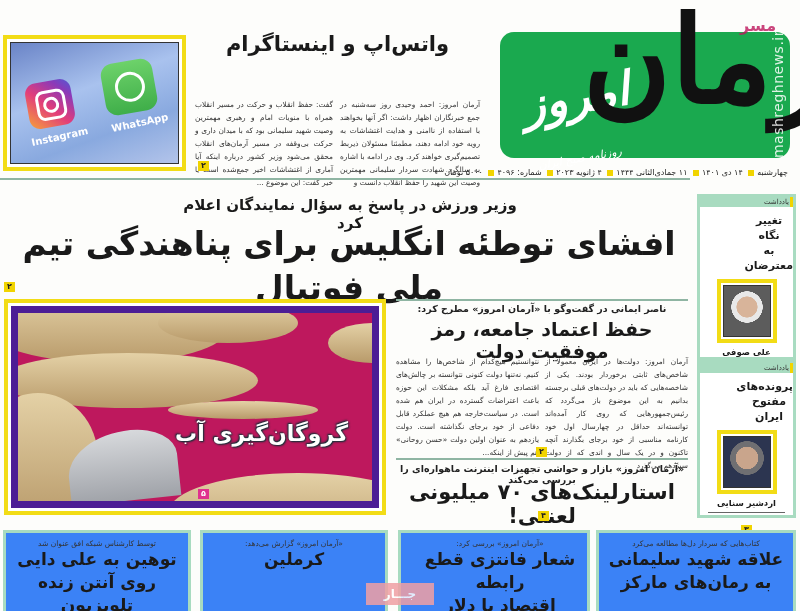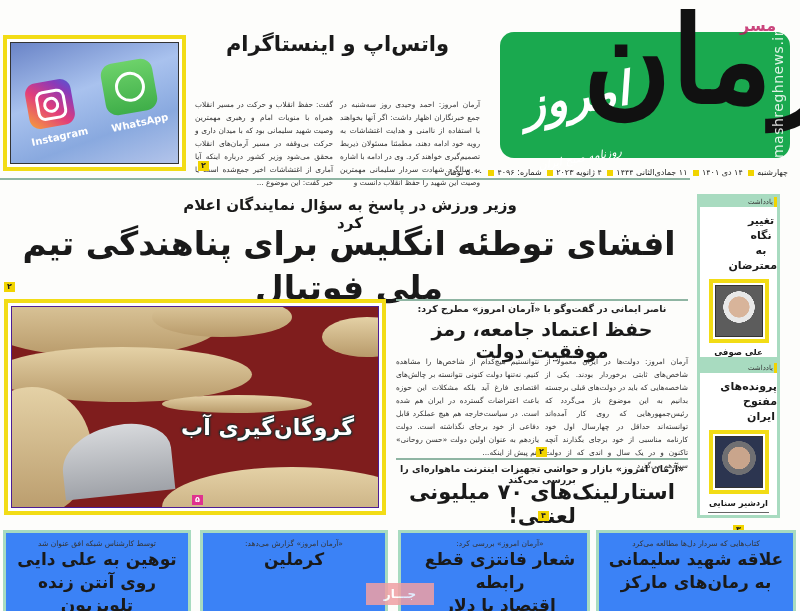--- a/index.html
+++ b/index.html
@@ -34,31 +34,31 @@
   .app-label { position: absolute; color: #fff; font-size: 10px; font-weight: bold; transform: rotate(-12deg); }
 
   .rule { position: absolute; height: 2px; background: #8fb5a3; }
 
   
   .kicker { left: 180px; top: 196px; width: 340px; font-weight: bold; font-size: 15px; text-align: center; direction: rtl; }
   .main-head { left: 4px; top: 222px; width: 690px; font-weight: bold; font-size: 33px; line-height: 44px; text-align: center; direction: rtl; letter-spacing: -1px; }
 
   
   .dam { left: 4px; top: 299px; width: 382px; height: 216px; border: 4px solid #f2dc16; background: #fff; padding: 3px; }
-  .dam-inner { position: relative; width: 100%; height: 100%; overflow: hidden; background: #7f1d1d; border: 1px solid #4c1d95; }
+  .dam-inner { position: relative; width: 100%; height: 100%; overflow: hidden; background: #be185d; border: 7px solid #4c1d95; }
   .land { position: absolute; background: linear-gradient(#e4d1a6,#b89a6a); border-radius: 50%; }
   .dam-caption { position: absolute; right: 24px; top: 108px; color: #fff; font-weight: bold; font-size: 22px; direction: rtl; text-shadow: 1px 1px 2px #033, -1px -1px 2px #033; }
   .dam-wall { position: absolute; left: 50px; top: 118px; width: 110px; height: 70px; border-radius: 60% 40% 0 0; background: linear-gradient(#d7d9dc,#9fa2a8); transform: rotate(-6deg); }
 
   
   .mid-kicker { left: 396px; top: 303px; width: 292px; font-weight: bold; font-size: 9.5px; text-align: center; direction: rtl; color: #222; }
   .mid-head { left: 396px; top: 318px; width: 292px; font-weight: bold; font-size: 19px; text-align: center; direction: rtl; }
 
   
-  .note { left: 697px; width: 83px; border: 3px solid #a8dbc0; background: #fff; }
+  .note { left: 697px; width: 99px; border: 3px solid #a8dbc0; background: #fff; }
   .note-tag { background: #a8dbc0; font-size: 7px; color: #333; padding: 1px 4px; direction: rtl; position: relative; }
   .note-tag::after { content: ""; position: absolute; right: 0; top: 0; width: 3px; height: 100%; background: #f1d400; }
   .note-title { font-weight: bold; font-size: 11px; line-height: 15px; text-align: center; direction: rtl; margin-top: 6px; padding-left: 45px; }
   .portrait { margin: 6px auto 0; width: 60px; height: 64px; border: 4px solid #f2dc16; background: #fff; padding: 2px; }
   .face { width: 100%; height: 100%; position: relative; overflow: hidden; border: 1px solid #333; }
   .note-name { font-size: 8.5px; font-weight: bold; text-align: center; margin-top: 4px; direction: rtl; }
   .note-sep { height: 1px; background: #666; margin: 4px 8px; }
 
   
   .bot { top: 530px; height: 81px; border: 3px solid #a8dbc0; border-bottom: none; background: #3b82f6; }

